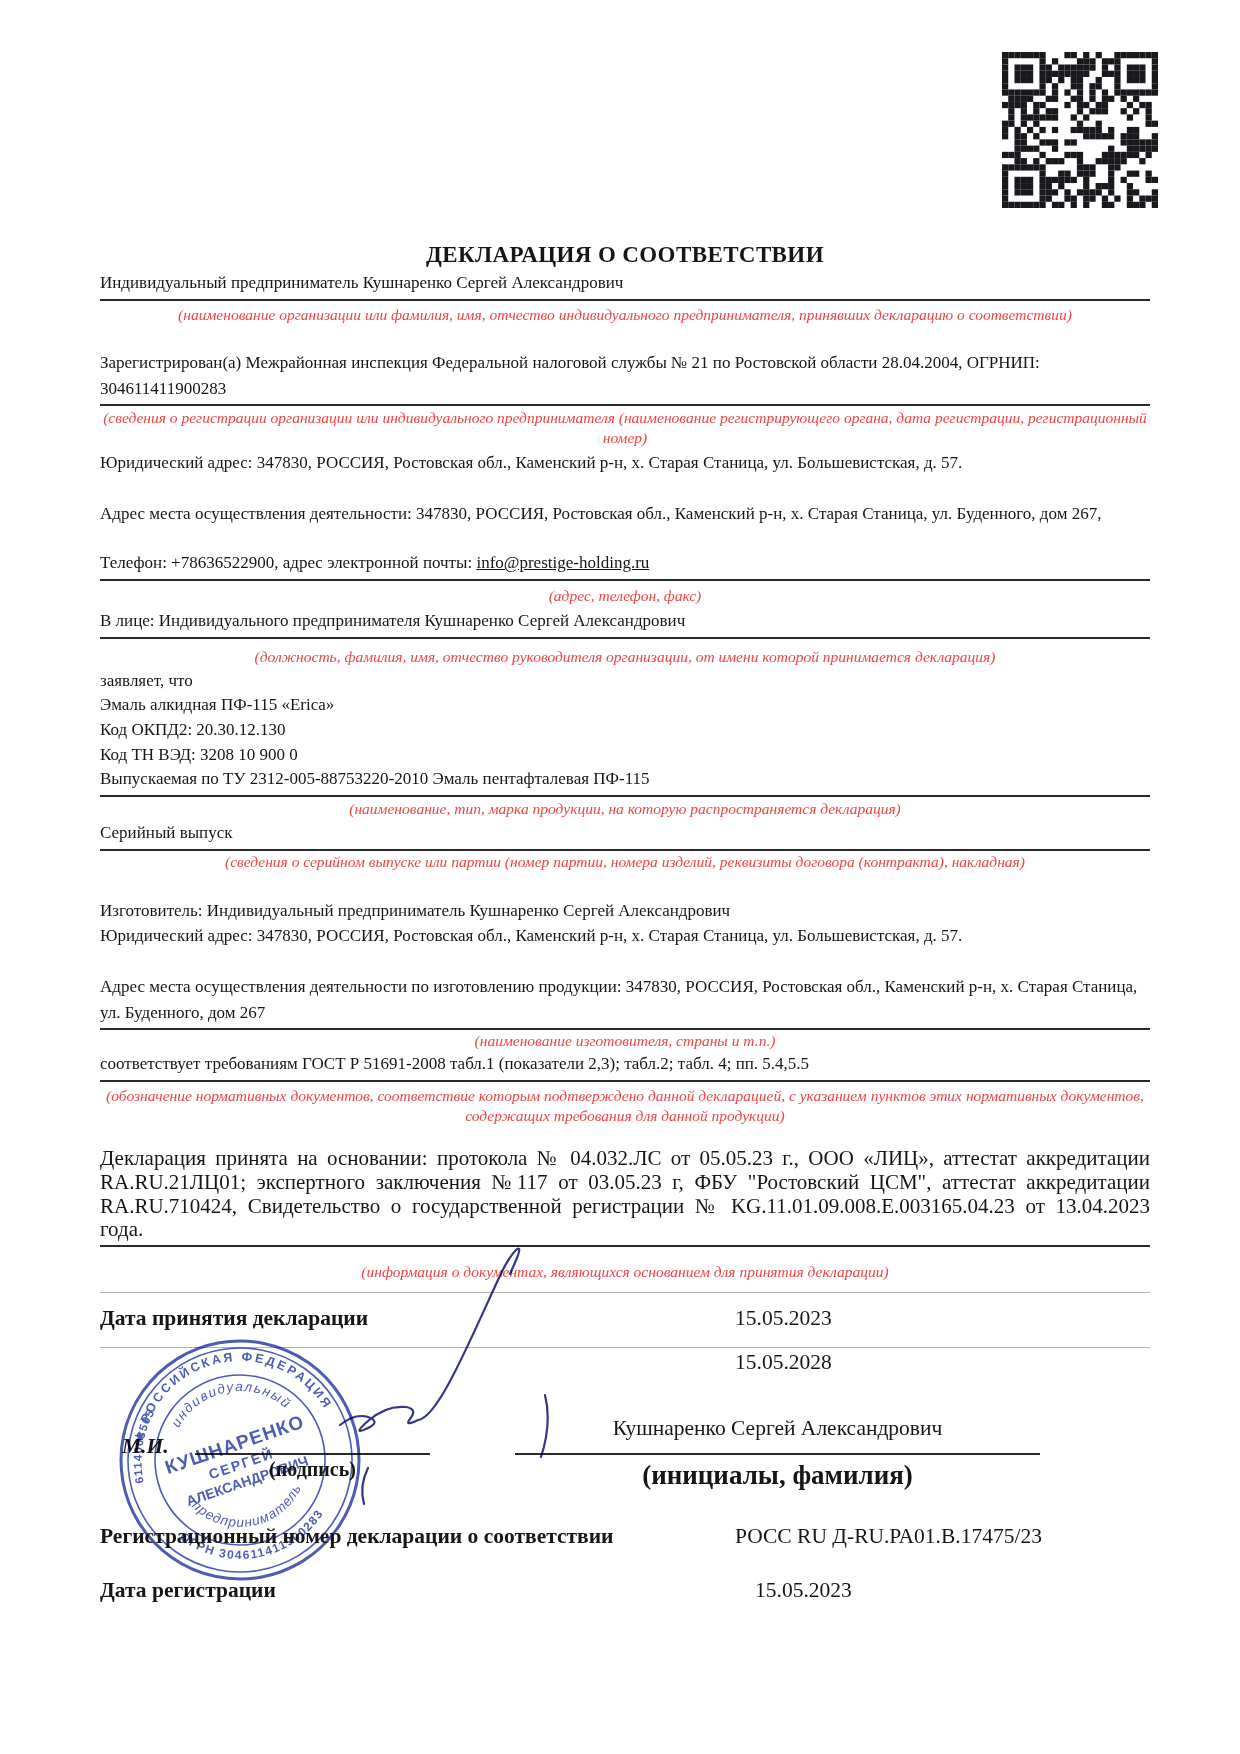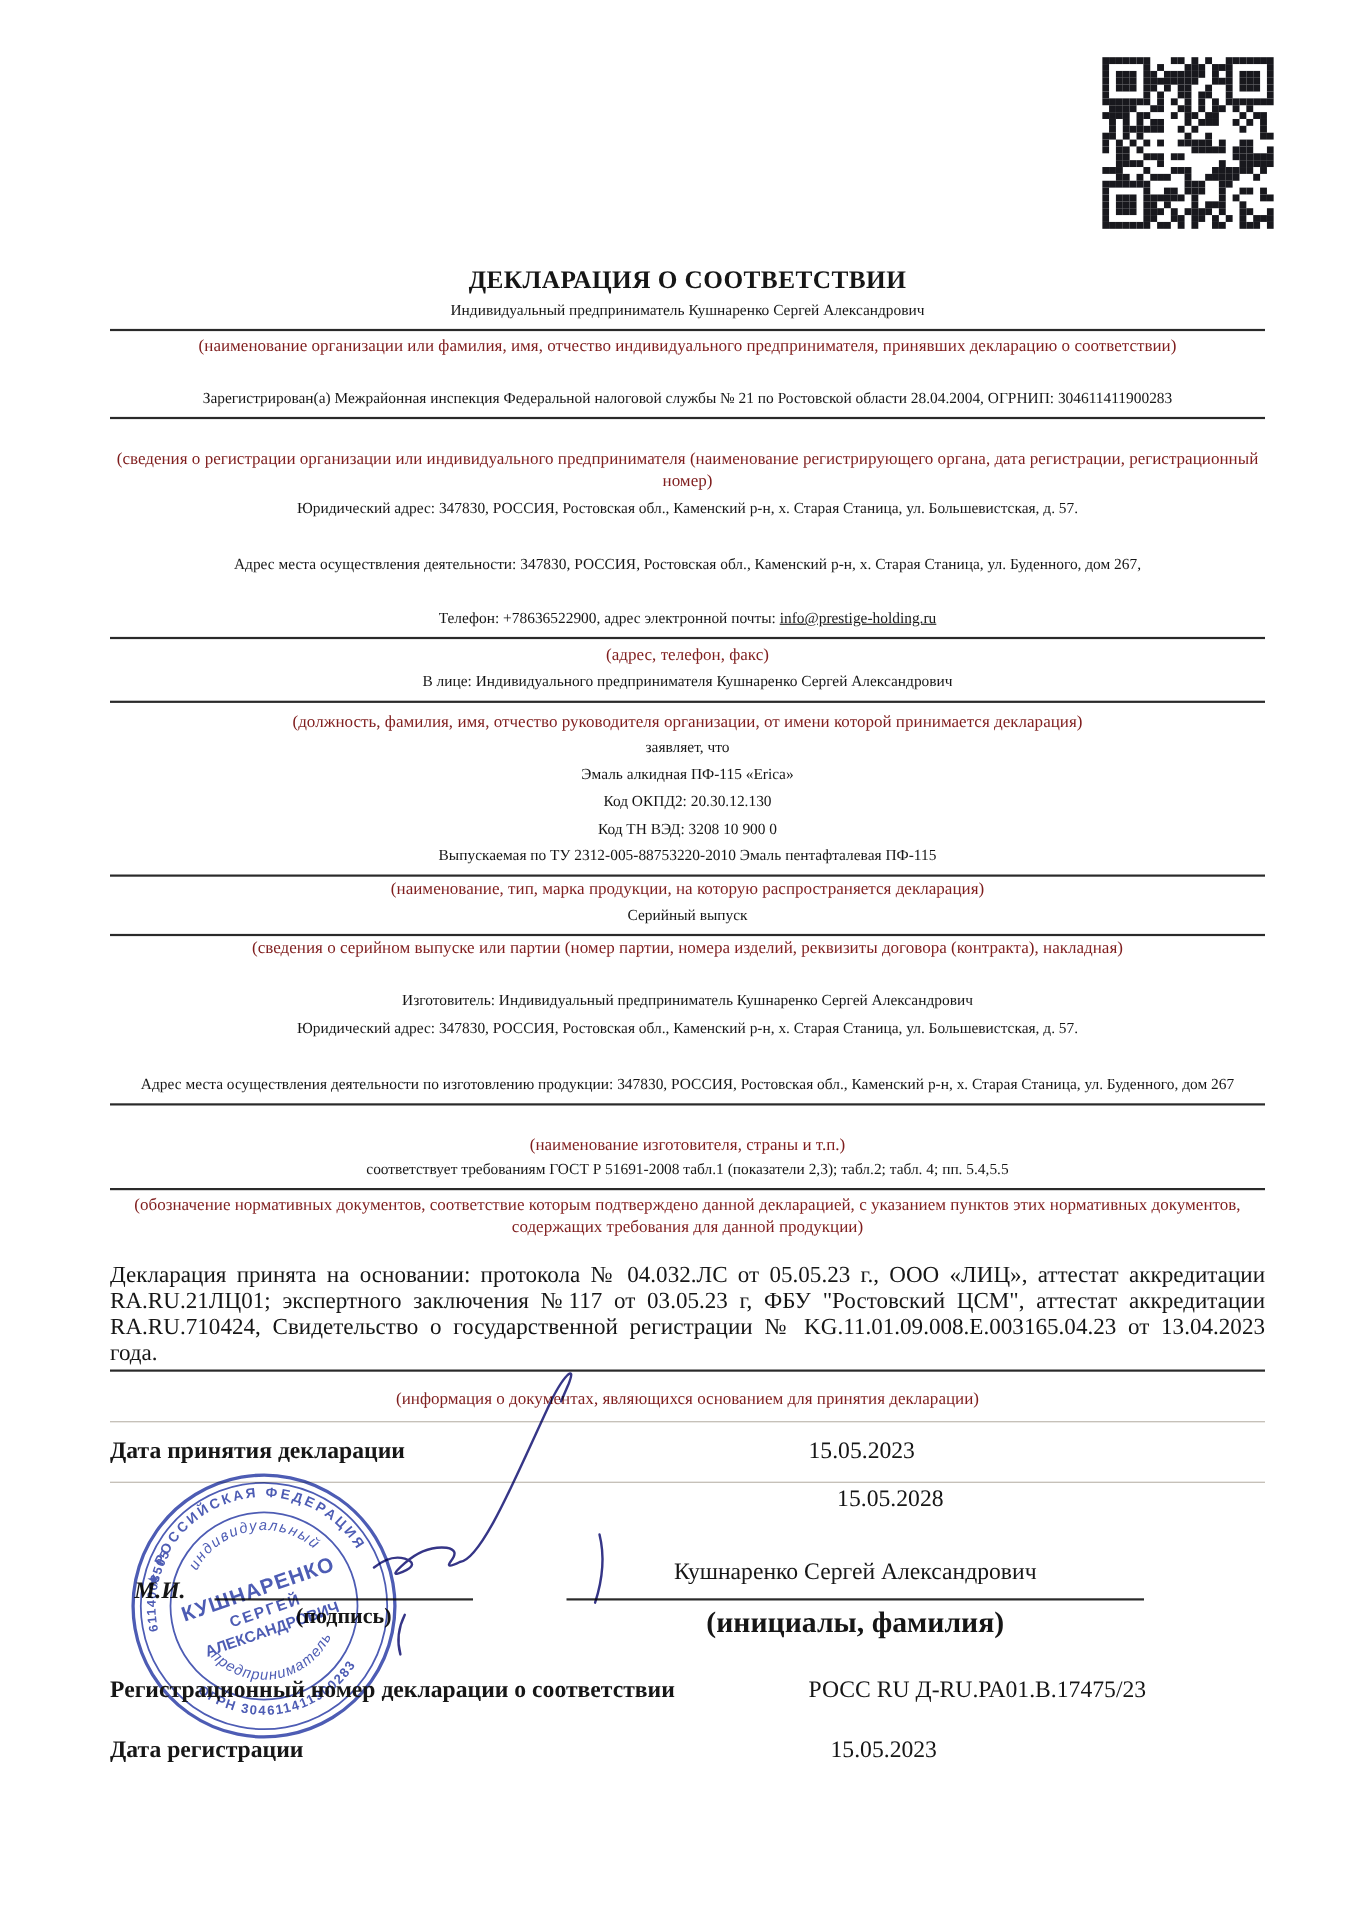--- a/index.html
+++ b/index.html
@@ -3,24 +3,24 @@
 <meta charset="utf-8">
 <style>
   html,body{margin:0;padding:0;}
   body{
     width:1240px;height:1754px;position:relative;
     background:#ffffff;color:#161616;
     font-family:"Liberation Serif","DejaVu Serif",serif;
     overflow:hidden;
   }
   .abs{position:absolute;left:100px;width:1050px;}
-  .line{font-size:14px;line-height:25.5px;text-align:center;}
+  .line{font-size:17px;line-height:25.5px;}
   .b{font-weight:normal;}
   .ul-block{border-bottom:2px solid #2a2a2a;padding-bottom:3px;}
-  .cap{font-size:15.5px;line-height:19.5px;text-align:center;color:#7f1d1d;}
+  .cap{font-size:15.5px;line-height:19.5px;text-align:center;color:#ef4444;font-style:italic;}
   .title{font-size:23px;font-weight:bold;text-align:center;letter-spacing:.4px;}
   .email{text-decoration:underline;}
   .row-label{font-size:21.5px;font-weight:bold;}
   .row-value{position:absolute;top:0;font-size:21.5px;}
   .hair{position:absolute;left:100px;width:1050px;border-top:1px solid #b9b2a8;height:0;}
   .basis{font-size:21px;line-height:23.8px;text-align:justify;}
   .sigline{position:absolute;border-top:2px solid #2a2a2a;height:0;}
   .qr{position:absolute;left:1002px;top:50px;width:156px;height:160px;}
   .qr svg{width:100%;height:100%;}
   .qr rect{fill:#18181d;}
@@ -411,21 +411,21 @@
 <div class="abs basis ul-block" style="top:1147px">Декларация принята на основании: протокола № 04.032.ЛС от 05.05.23 г., ООО «ЛИЦ», аттестат аккредитации RA.RU.21ЛЦ01; экспертного заключения №117 от 03.05.23 г, ФБУ "Ростовский ЦСМ", аттестат аккредитации RA.RU.710424, Свидетельство о государственной регистрации № KG.11.01.09.008.Е.003165.04.23 от 13.04.2023 года.</div>
 <div class="abs cap" style="top:1262px">(информация о документах, являющихся основанием для принятия декларации)</div>
 
 <div class="hair" style="top:1292px"></div>
 <div class="abs" style="top:1306px">
   <span class="row-label">Дата принятия декларации</span>
   <span class="row-value" style="left:635px">15.05.2023</span>
 </div>
 <div class="hair" style="top:1347px"></div>
 <div class="abs" style="top:1350px">
-  <span class="row-value" style="left:661px">15.05.2028</span>
+  <span class="row-value" style="left:635px">15.05.2028</span>
 </div>
 
 <div style="position:absolute;left:122px;top:1434px;font-size:21.5px;font-weight:bold;font-style:italic;">М.И.</div>
 <div class="sigline" style="left:195px;top:1453px;width:235px;"></div>
 <div style="position:absolute;left:195px;top:1458px;width:235px;font-size:20px;font-weight:bold;text-align:center;">(подпись)</div>
 
 <div style="position:absolute;left:515px;top:1416px;width:525px;font-size:21.5px;text-align:center;">Кушнаренко Сергей Александрович</div>
 <div class="sigline" style="left:515px;top:1453px;width:525px;"></div>
 <div style="position:absolute;left:515px;top:1460px;width:525px;font-size:27px;font-weight:bold;text-align:center;">(инициалы, фамилия)</div>
 

